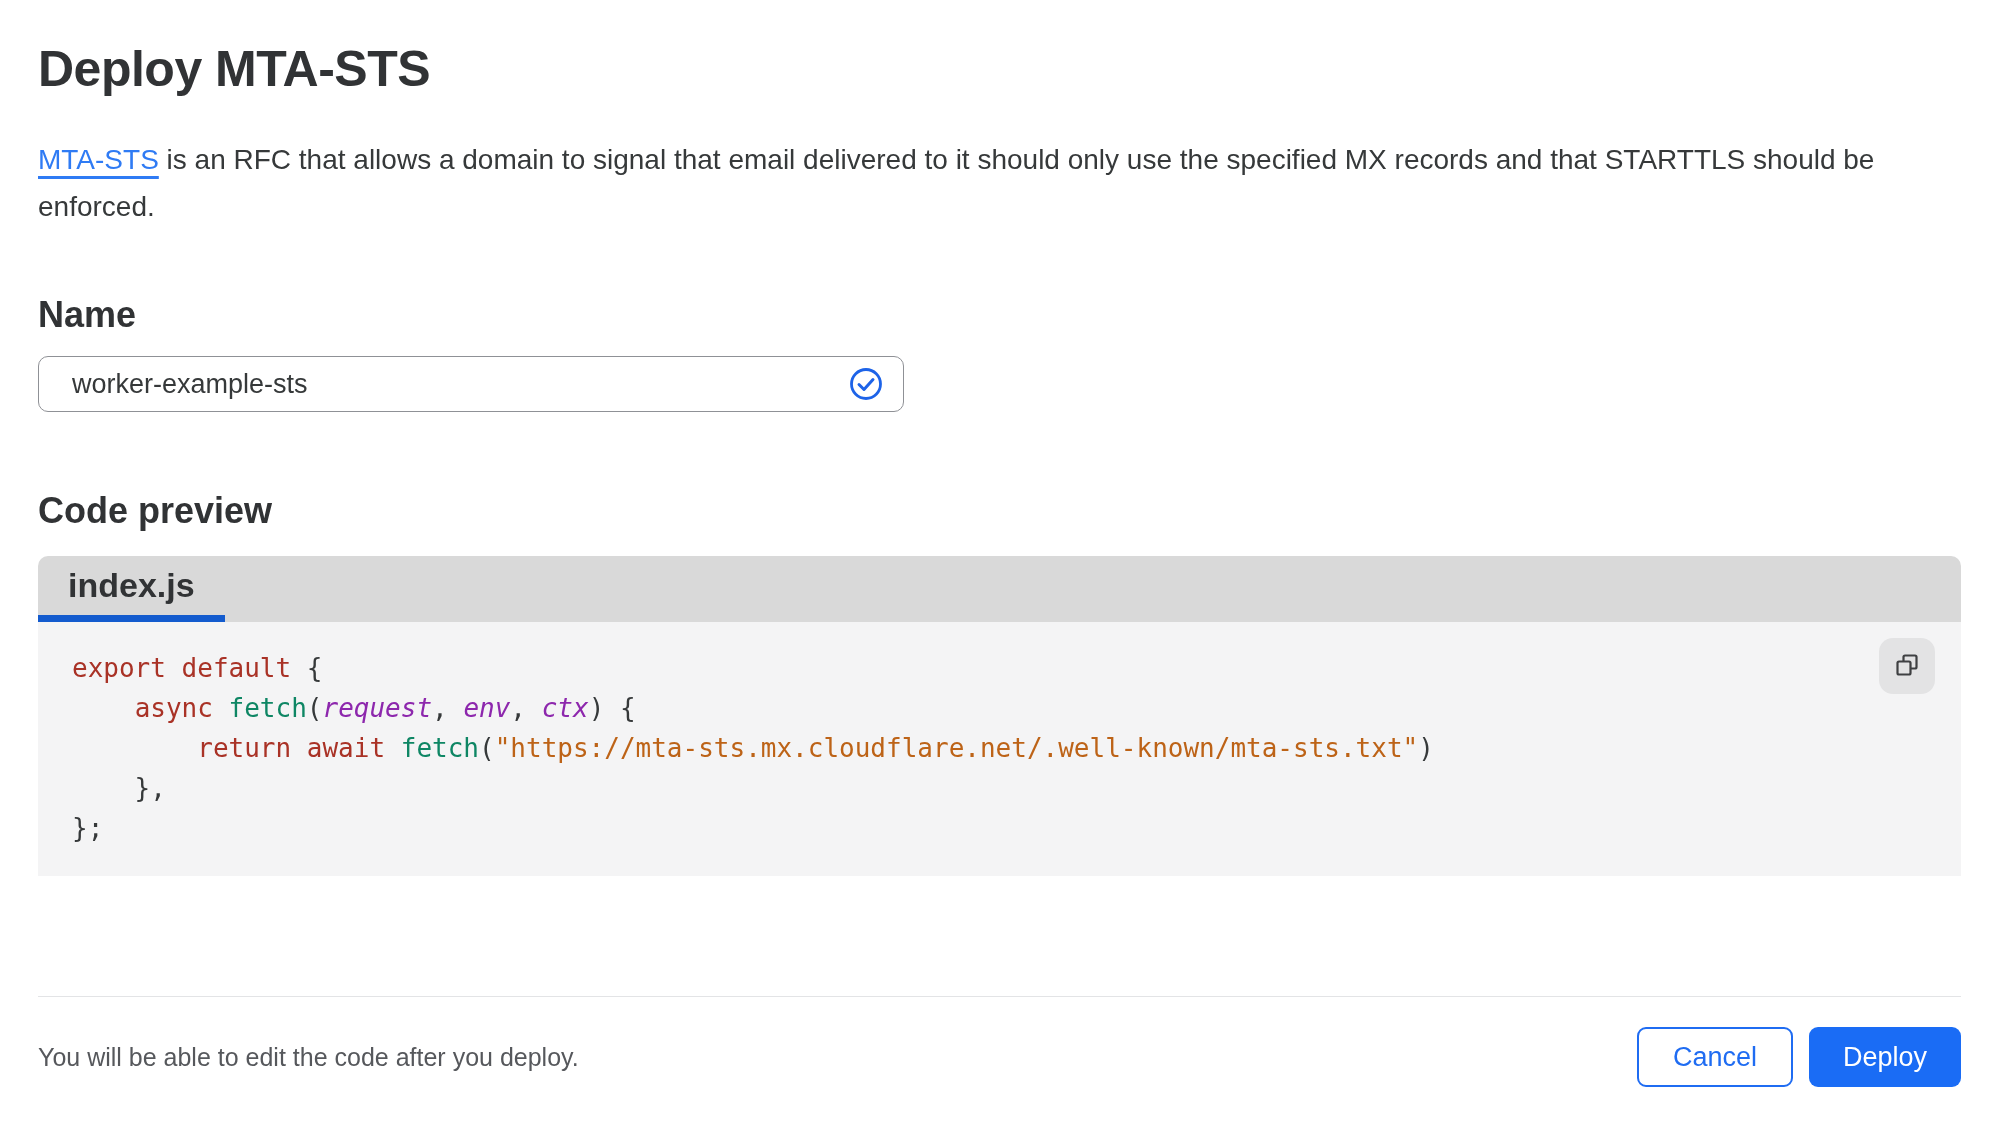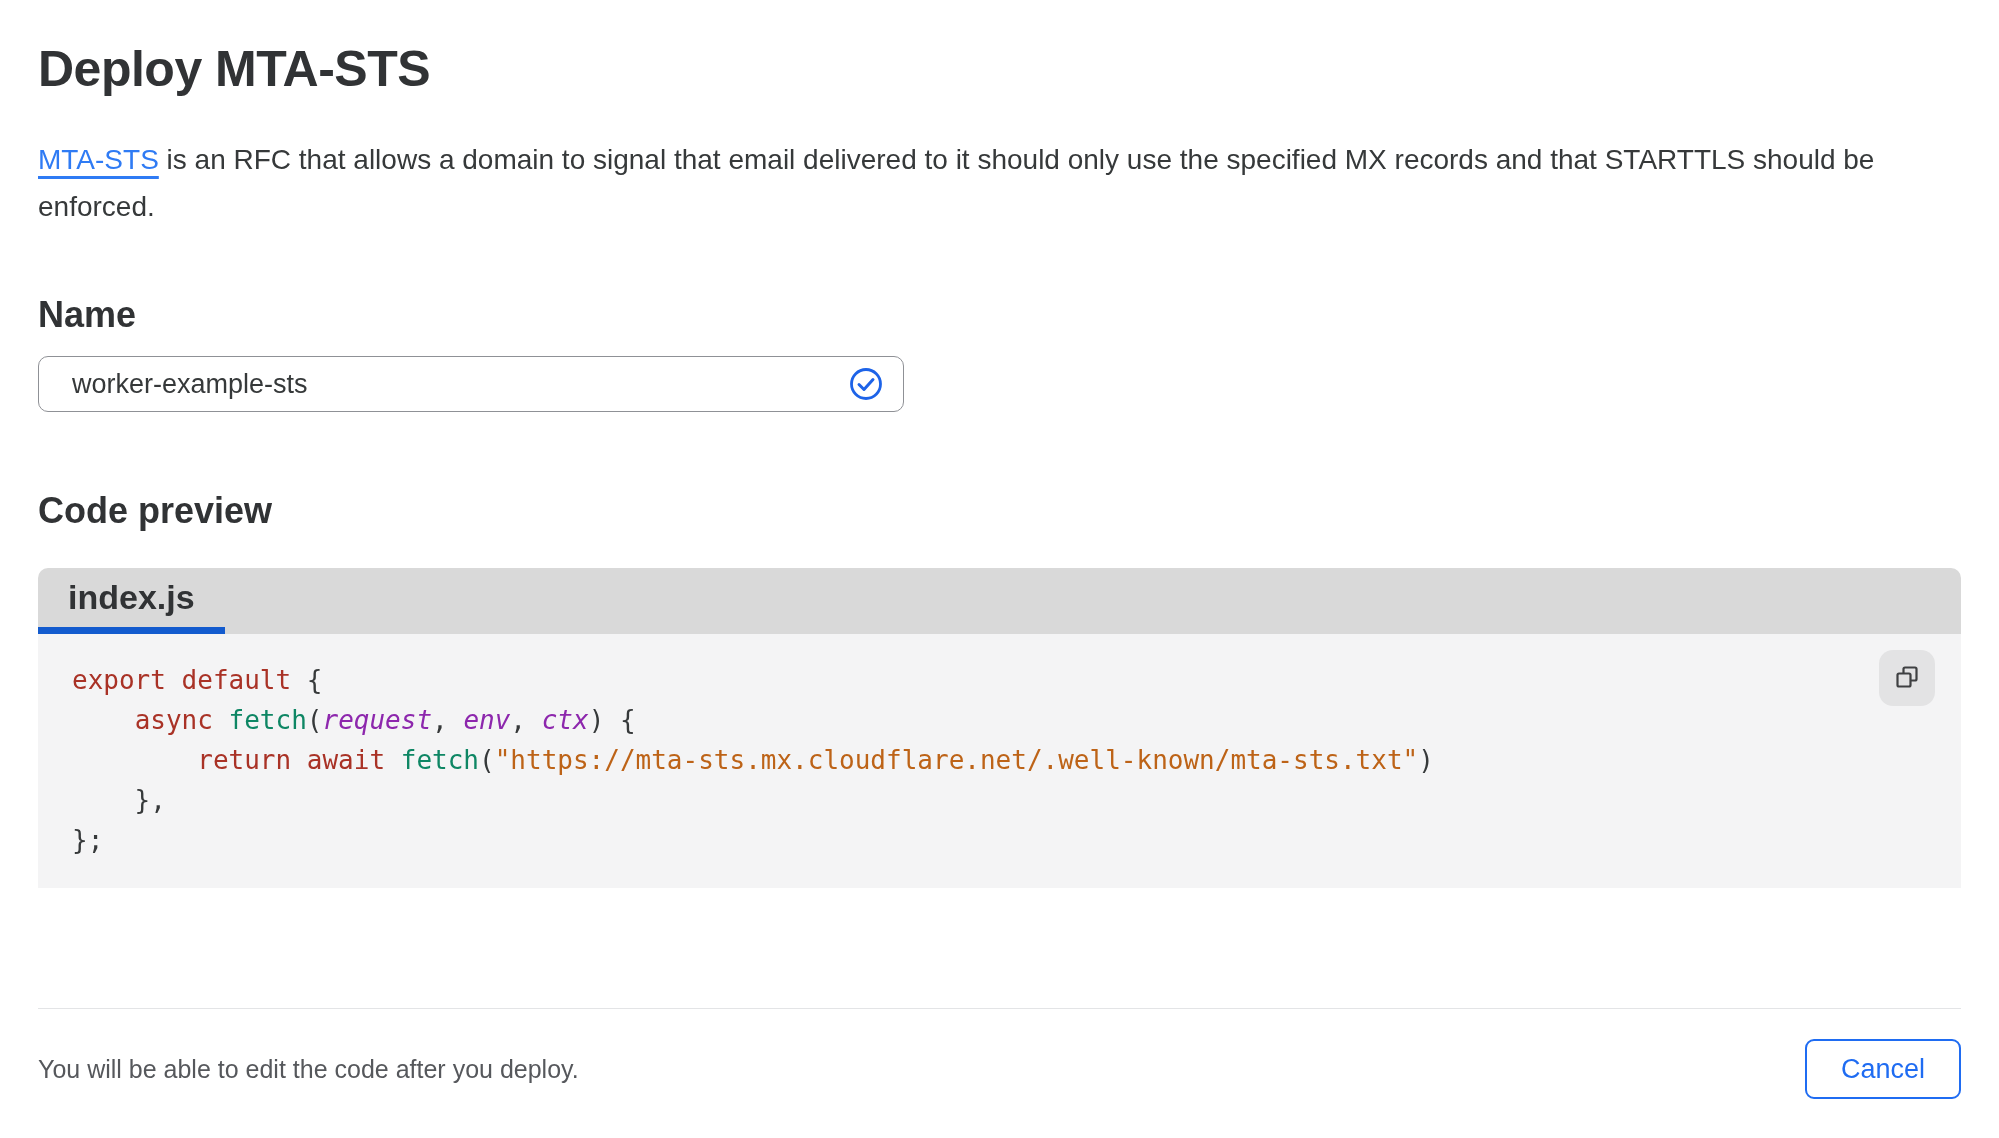--- a/index.html
+++ b/index.html
@@ -60,21 +60,21 @@
     outline: none;
   }
   .input-check {
     position: absolute;
     right: 20px; top: 50%;
     transform: translateY(-50%);
     width: 36px; height: 36px;
     display: flex; align-items: center; justify-content: center;
   }
 
-  .code-section-label { margin-bottom: 36px; }
+  .code-section-label { margin-bottom: 24px; }
 
   .code-container { width: 1923px; }
   .tab-bar {
     background: #d9d9d9;
     border-radius: 10px 10px 0 0;
     height: 66px;
     display: flex;
     align-items: stretch;
   }
   .tab {
@@ -196,16 +196,17 @@
       </button>
     </div>
   </div>
 
   <div class="footer-divider"></div>
 
   <div class="footer">
     <div class="footer-note">You will be able to edit the code after you deploy.</div>
     <div class="footer-actions">
       <button class="btn btn-secondary">Cancel</button>
+      <button class="btn btn-primary">Deploy</button>
     </div>
   </div>
 
 </div>
 
 </body></html>

